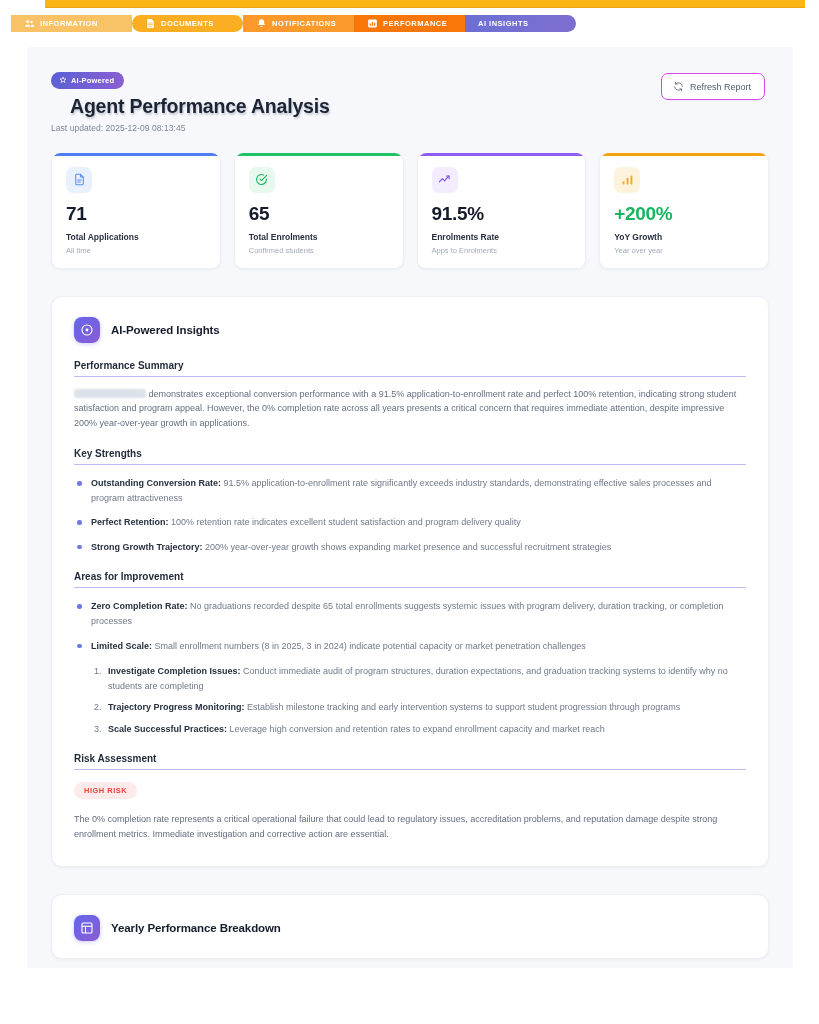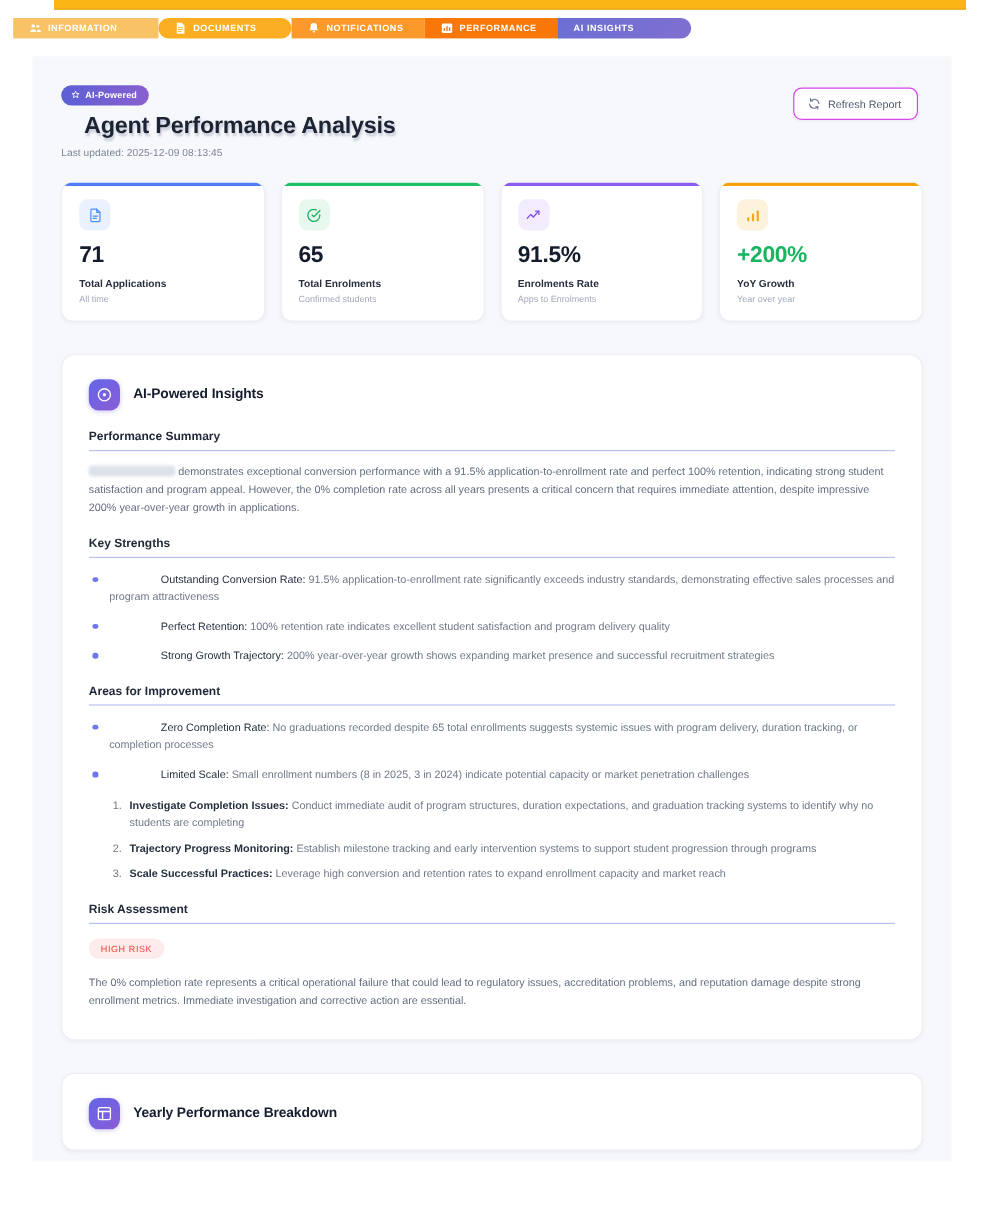--- a/index.html
+++ b/index.html
@@ -135,33 +135,33 @@
 
   ul.blist { list-style:none; margin-top: 11px; }
   ul.blist li {
     position:relative; padding-left: 17px; margin-bottom: 10px;
     font-size: 9px; line-height: 1.62; color:#707889;
   }
   ul.blist li::before {
     content:""; position:absolute; left:3px; top:5px;
     width:4.5px; height:4.5px; border-radius:50%; background:#6f76e8;
   }
-  ul.blist li b { color:#26303f; font-weight:400;margin-left:43px; }
+  ul.blist li b { color:#26303f; font-weight:700; }
 
   ol.nlist { margin-top: 11px; padding-left: 30px; }
   ol.nlist li {
     font-size: 9px; line-height: 1.62; color:#707889; margin-bottom: 7px;
     padding-left: 4px;
   }
   ol.nlist li b { color:#26303f; font-weight:700; }
 
   .risk-badge {
     display:inline-block; margin-top: 12px;
     background:#fdeaea; color:#f0423c;
-    font-size:7.5px; font-weight:400; letter-spacing:.5px;
+    font-size:7.5px; font-weight:700; letter-spacing:.5px;
     border-radius:999px; padding:4px 10px;
   }
 
   
   .panel.tablep { padding-bottom: 0; }
 </style>
 </head>
 <body>
 
 <div class="page">

